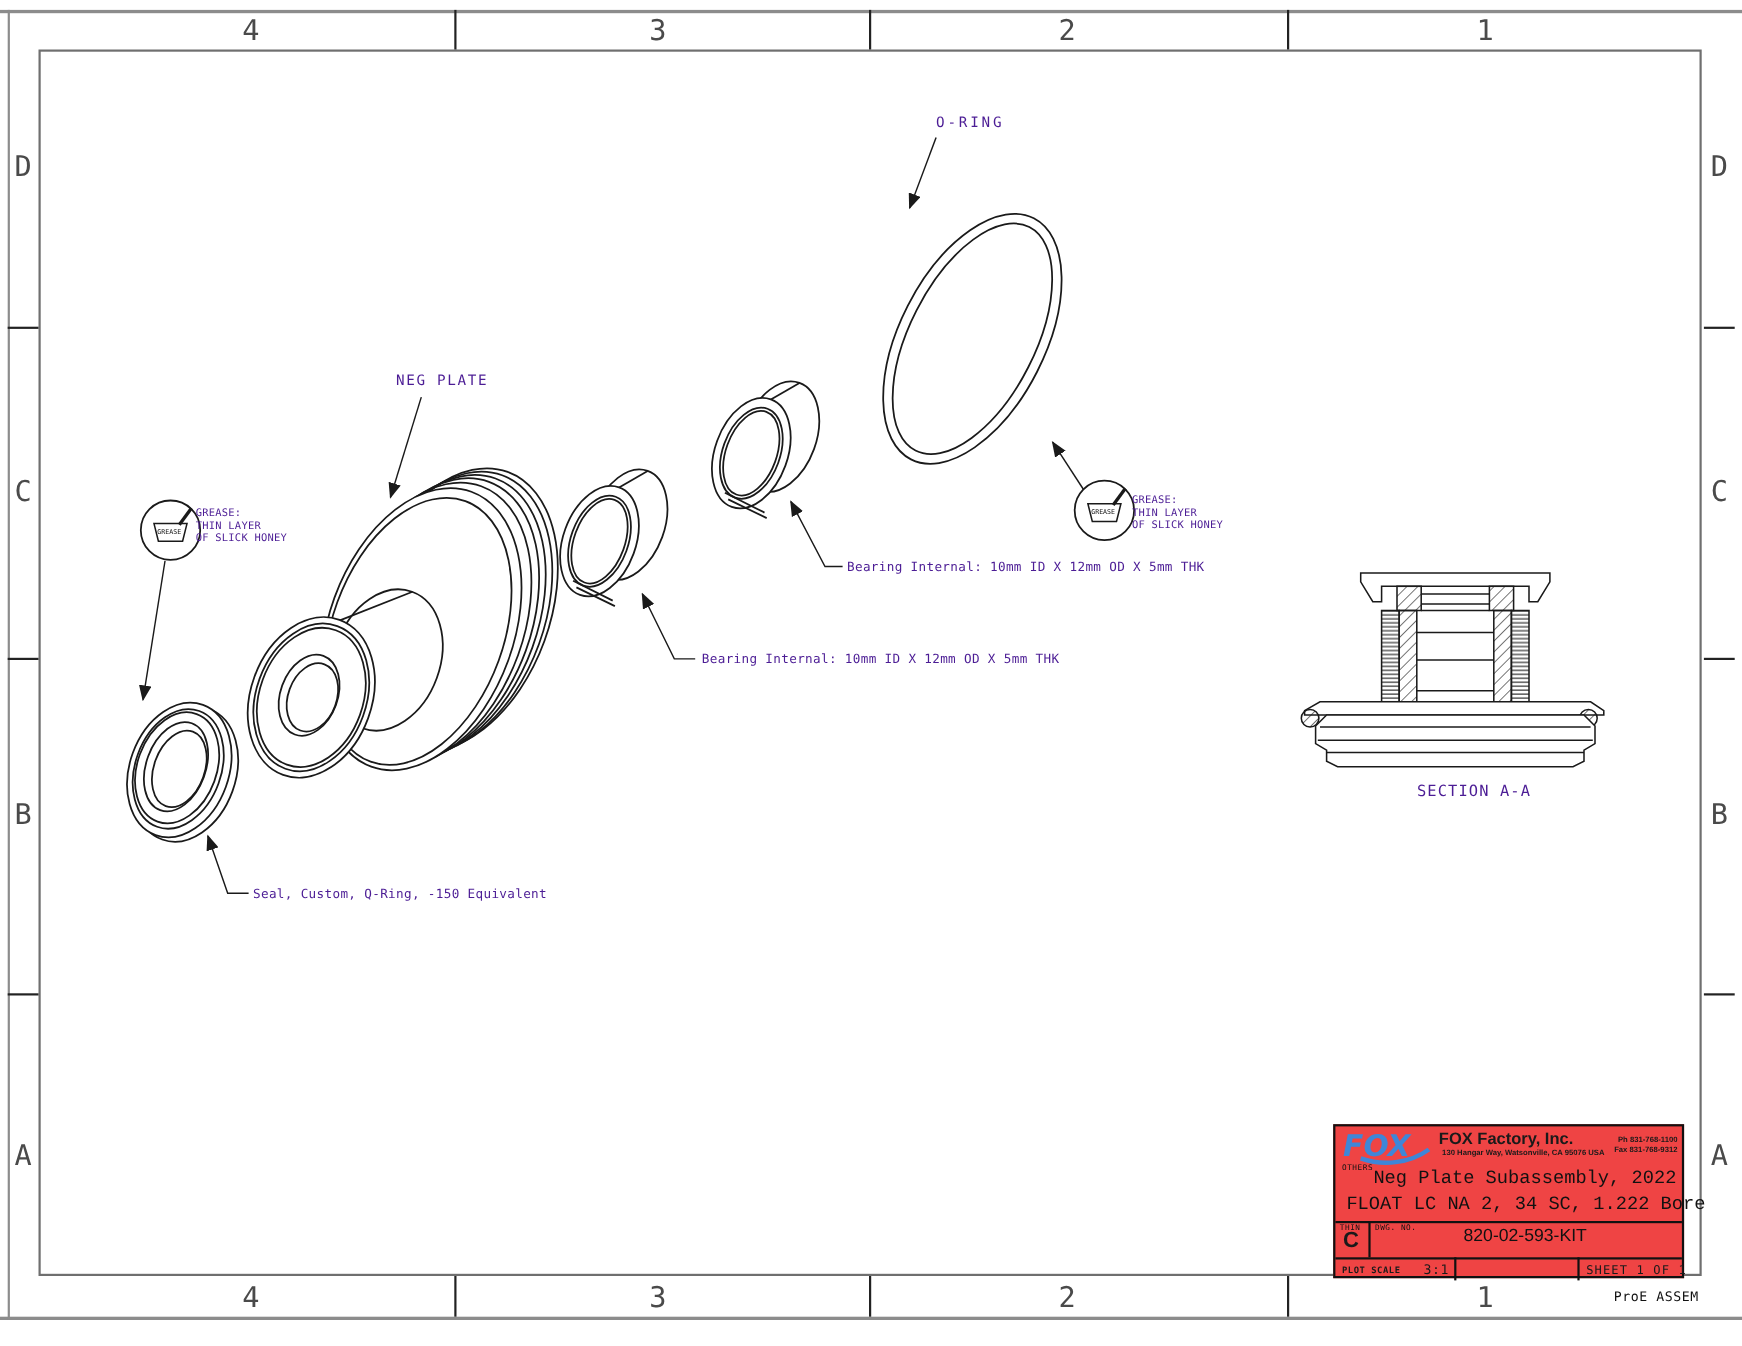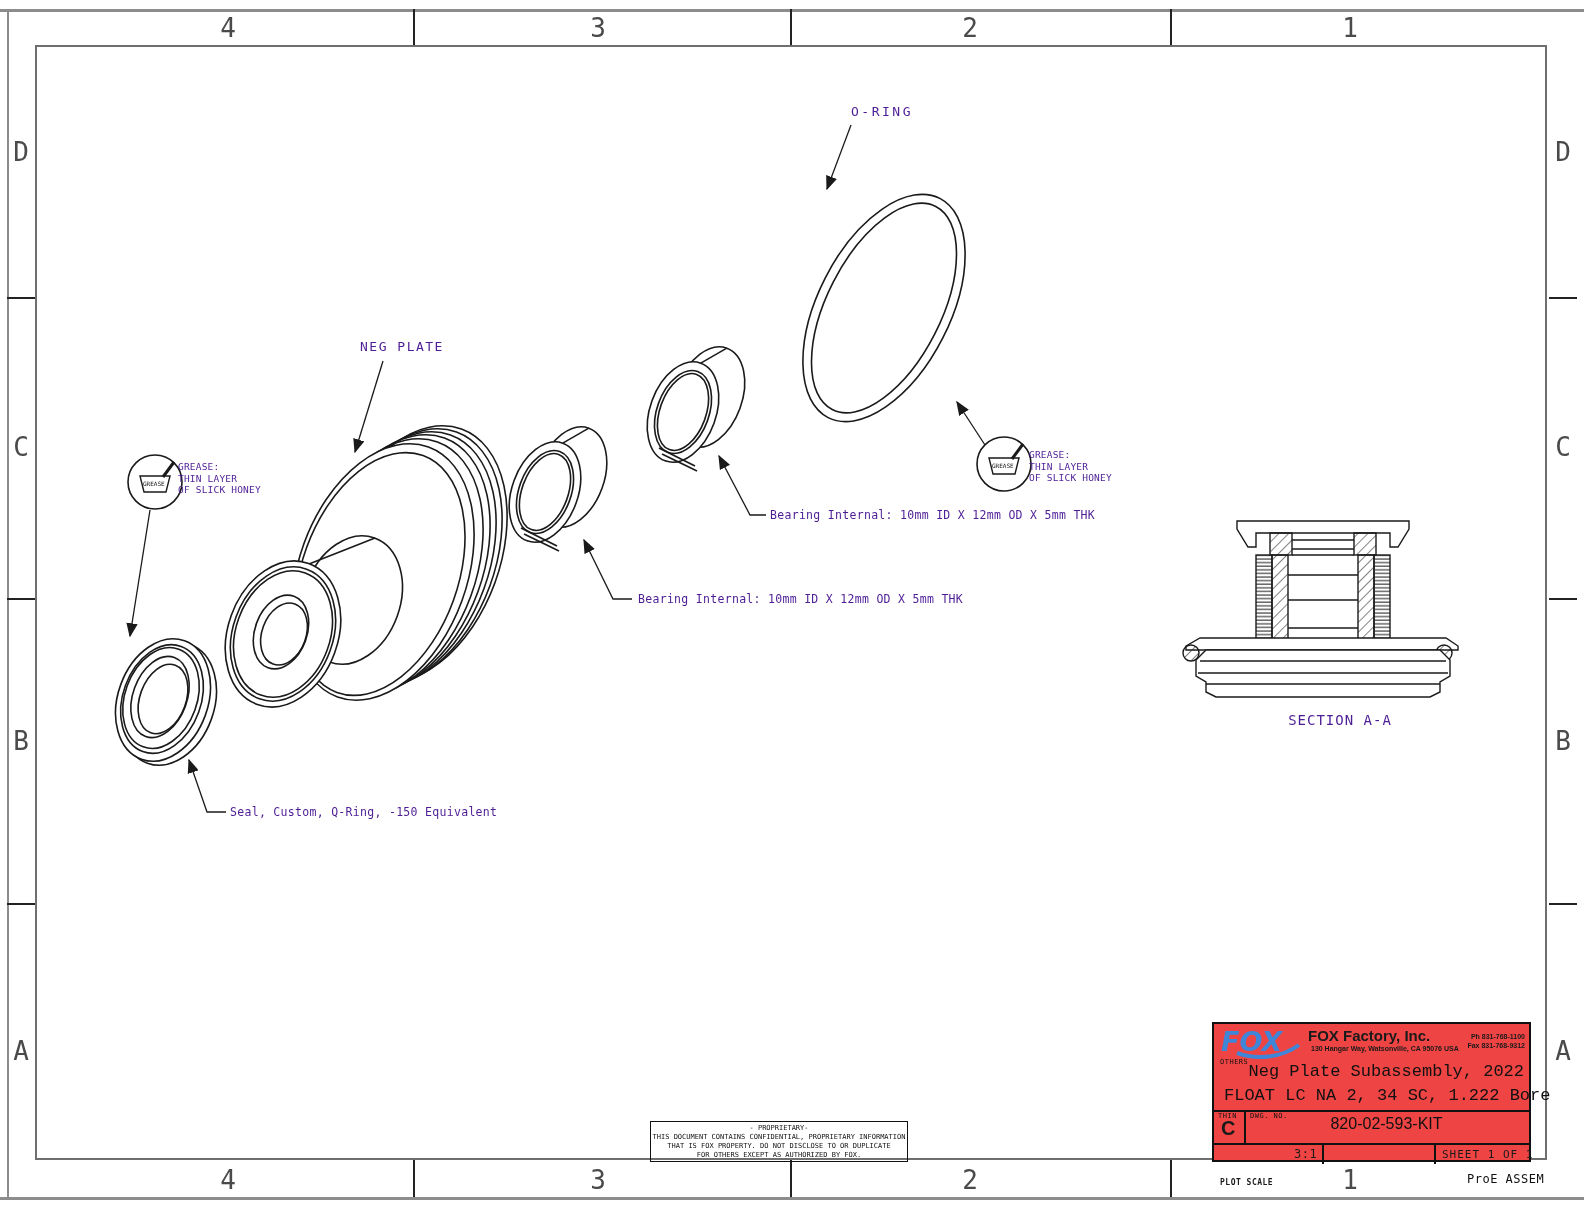--- a/index.html
+++ b/index.html
@@ -234,29 +234,23 @@
     <div class="tb-label" style="left:6px;top:34px;">OTHERS</div>
     <div class="tb-title" style="top:38px;">Neg Plate Subassembly, 2022</div>
     <div class="tb-title" style="top:62px;">FLOAT LC NA 2, 34 SC, 1.222 Bore</div>
     <div class="tb-line" style="left:0;top:86px;width:315px;height:2px;"></div>
     <div class="tb-label" style="left:4px;top:88px;">THIN</div>
     <div class="tb-size">C</div>
     <div class="tb-line" style="left:30px;top:86px;width:2px;height:33px;"></div>
     <div class="tb-label" style="left:36px;top:88px;">DWG. NO.</div>
     <div class="tb-dwg">820-02-593-KIT</div>
     <div class="tb-line" style="left:0;top:119px;width:315px;height:2px;"></div>
-    <div class="tb-small" style="left:6px;top:126px;margin-top:28px;">PLOT SCALE</div>
+    <div class="tb-small" style="left:6px;top:126px;">PLOT SCALE</div>
     <div class="tb-small" style="left:80px;top:123px;font-size:12px;font-weight:normal;">3:1</div>
     <div class="tb-line" style="left:108px;top:119px;width:1.5px;height:21px;"></div>
     <div class="tb-line" style="left:220px;top:119px;width:1.5px;height:21px;"></div>
     <div class="tb-small" style="left:228px;top:124px;font-size:11px;font-weight:normal;letter-spacing:1px;">SHEET 1 OF 1</div>
   </div>
 
-  <div class="prop">
-    <div>- PROPRIETARY-</div>
-    <div>THIS DOCUMENT CONTAINS CONFIDENTIAL, PROPRIETARY INFORMATION</div>
-    <div>THAT IS FOX PROPERTY.  DO NOT DISCLOSE TO OR DUPLICATE</div>
-    <div>FOR OTHERS EXCEPT AS AUTHORIZED BY FOX.</div>
-  </div>
 
   <div class="footer-note">ProE ASSEM</div>
 
 </div>
 
 </body></html>

